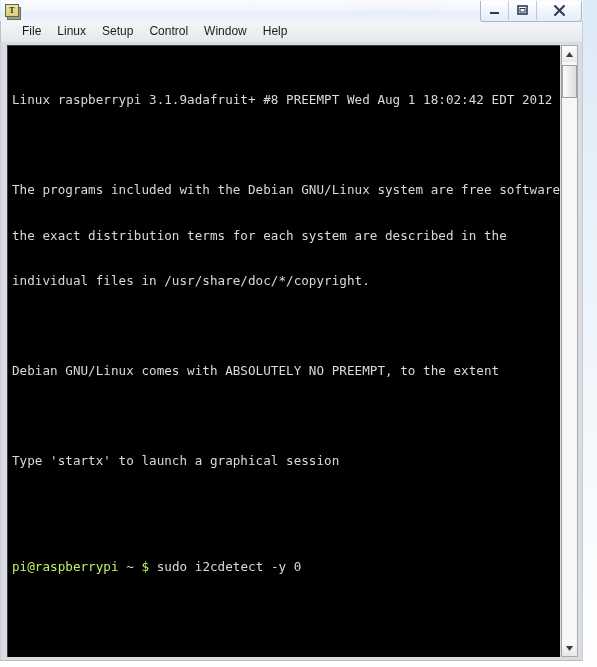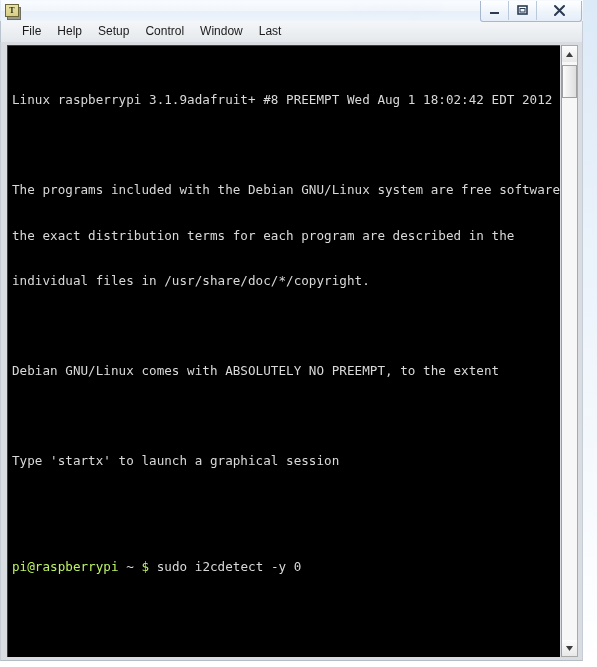--- a/index.html
+++ b/index.html
@@ -237,36 +237,36 @@
       <div class="winbtn">
         <svg width="15" height="13" viewBox="0 0 15 13">
           <path d="M3 2 L12 11 M12 2 L3 11" stroke="#2b3b52" stroke-width="2.1" fill="none" stroke-linecap="round"></path>
         </svg>
       </div>
     </div>
   </div>
 
   <div id="menubar">
     <div class="menu-item">File</div>
-    <div class="menu-item">Help</div>
+    <div class="menu-item">Linux</div>
     <div class="menu-item">Setup</div>
     <div class="menu-item">Control</div>
     <div class="menu-item">Window</div>
-    <div class="menu-item">Last</div>
+    <div class="menu-item">Help</div>
   </div>
 
   <div id="client">
 
     <div id="term-frame">
       <div id="term">
 
         <span class="t-line w">Linux raspberrypi 3.1.9adafruit+ #8 PREEMPT Wed Aug 1 18:02:42 EDT 2012 armv6l</span>
         <span class="t-line w"></span>
         <span class="t-line w">The programs included with the Debian GNU/Linux system are free software;</span>
-        <span class="t-line w">the exact distribution terms for each program are described in the</span>
+        <span class="t-line w">the exact distribution terms for each system are described in the</span>
         <span class="t-line w">individual files in /usr/share/doc/*/copyright.</span>
         <span class="t-line w"></span>
         <span class="t-line w">Debian GNU/Linux comes with ABSOLUTELY NO PREEMPT, to the extent</span>
         <span class="t-line w"></span>
         <span class="t-line w">Type 'startx' to launch a graphical session</span>
         <span class="t-line w"></span>
 
         <span class="t-line"><span class="g">pi@raspberrypi</span><span class="w"> </span><span class="w">~</span><span class="w"> </span><span class="g">$</span><span class="w"> </span><span class="w">sudo i2cdetect -y 0</span></span>
 
         

